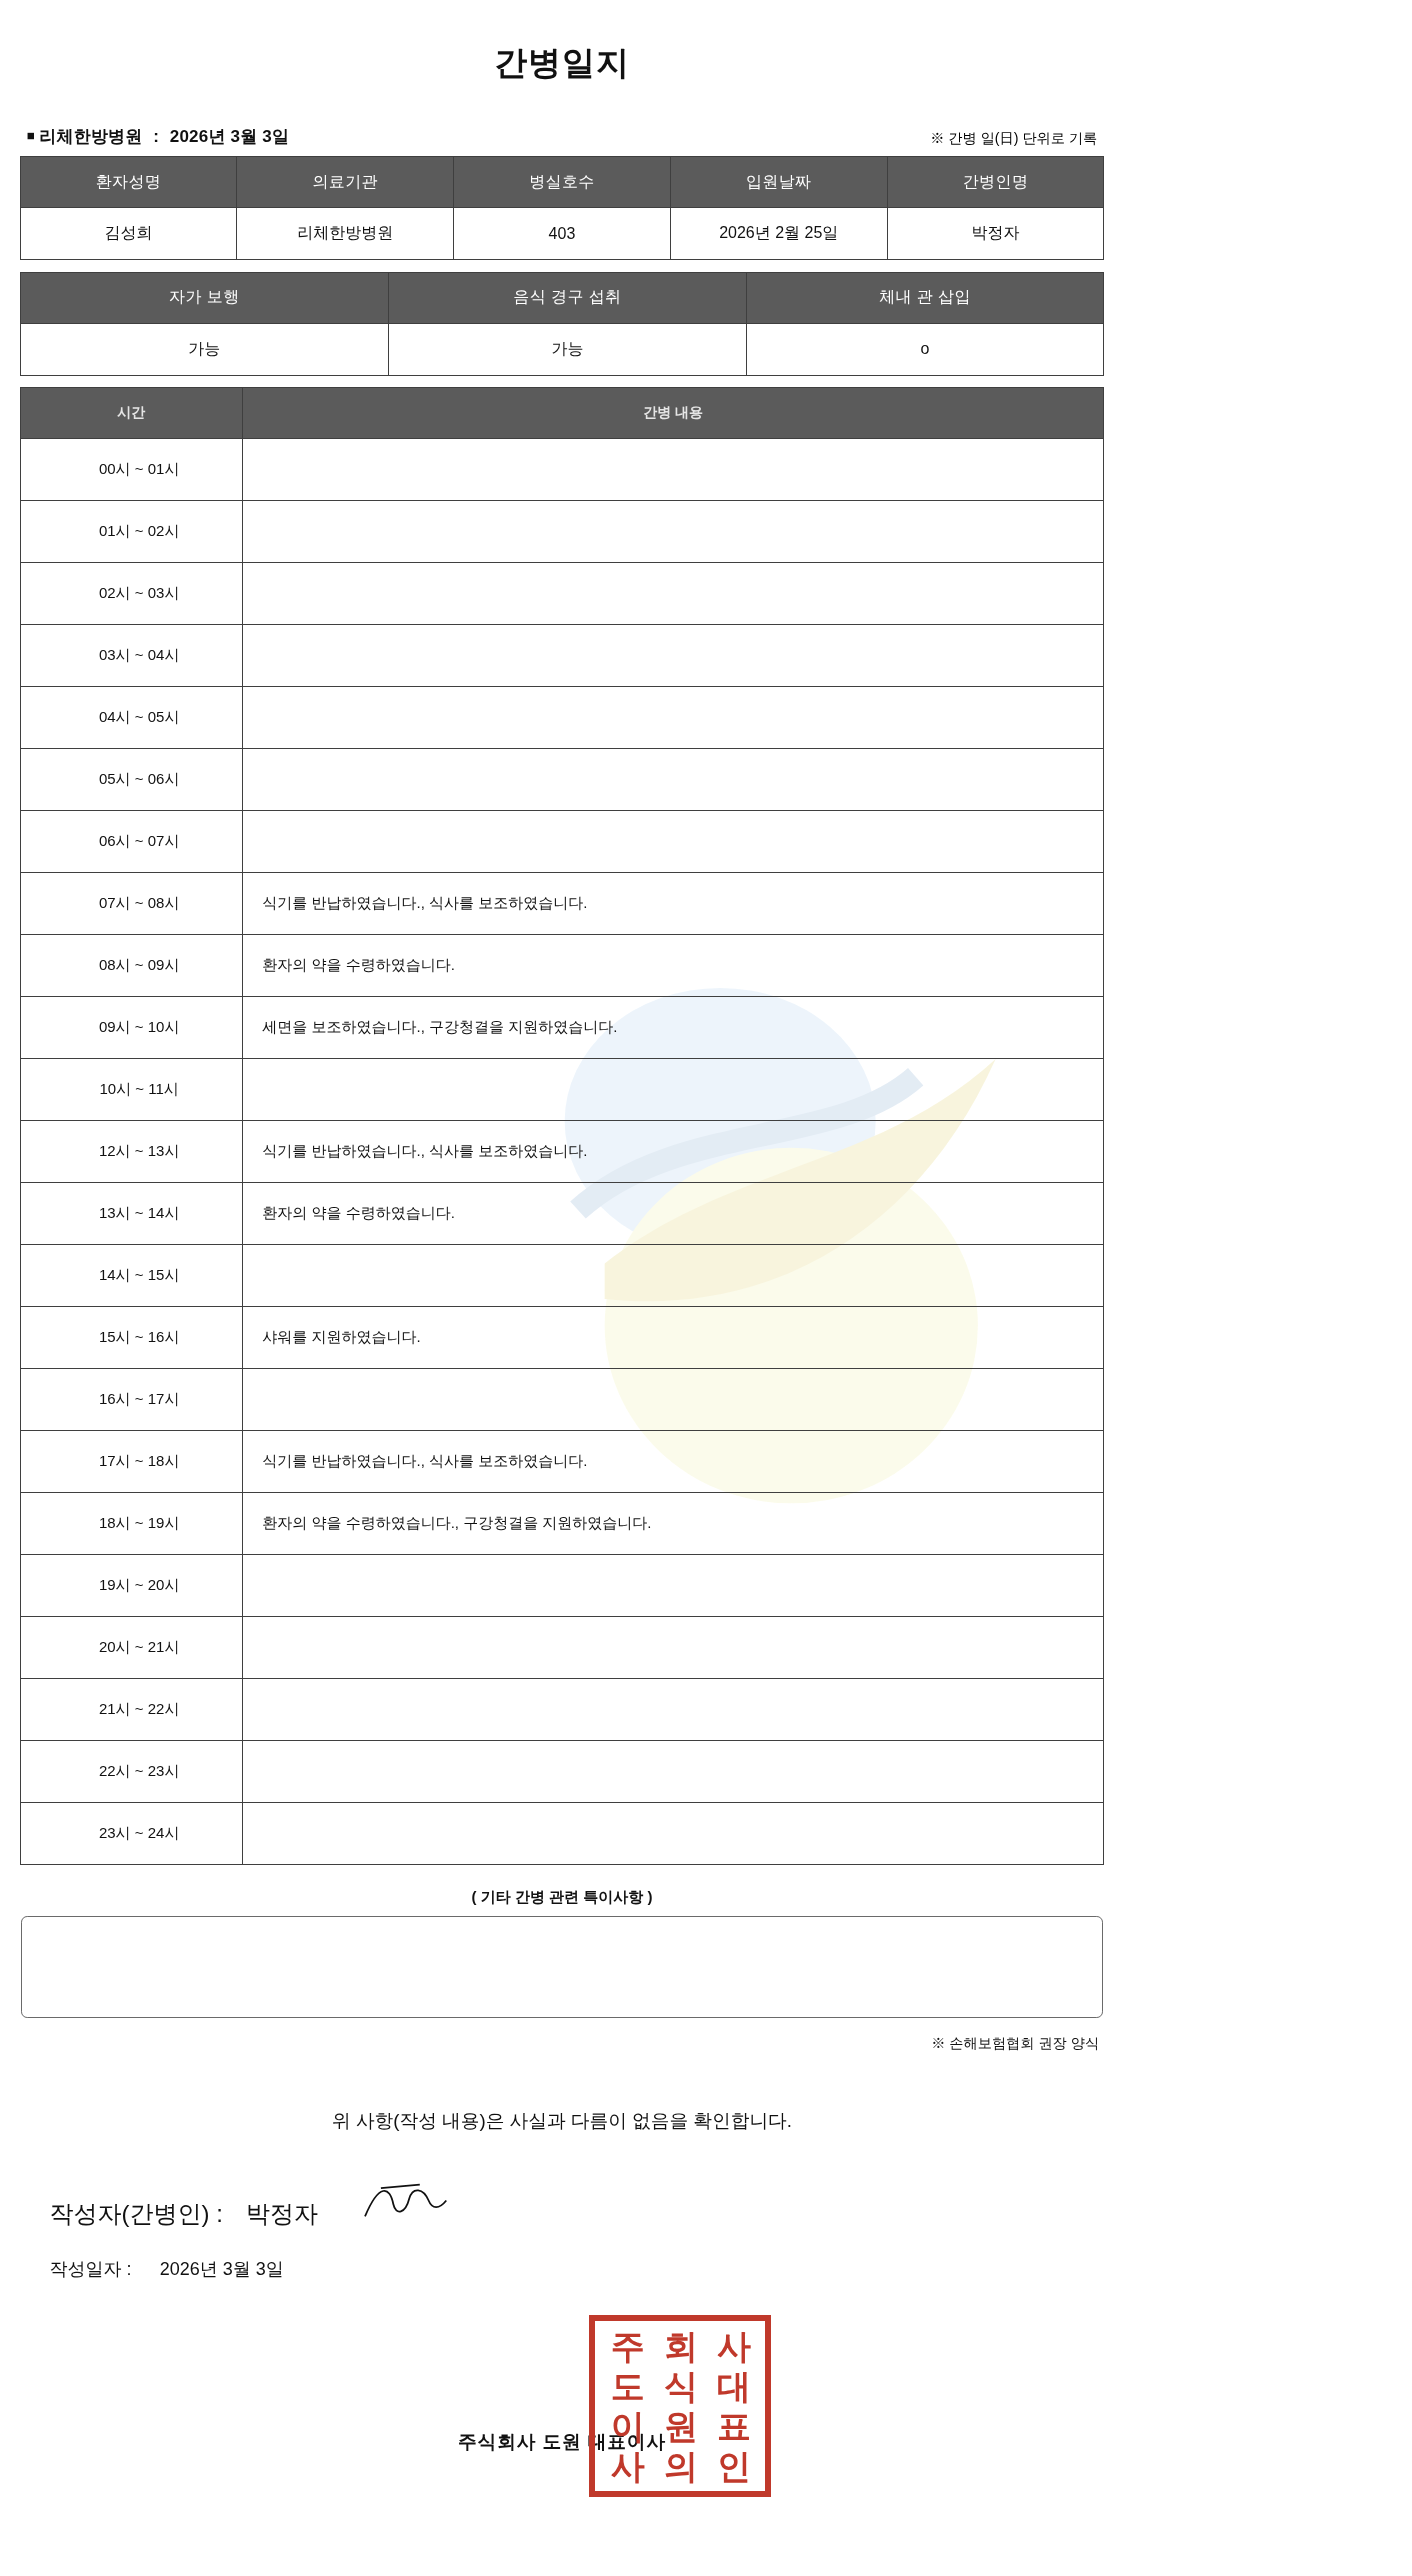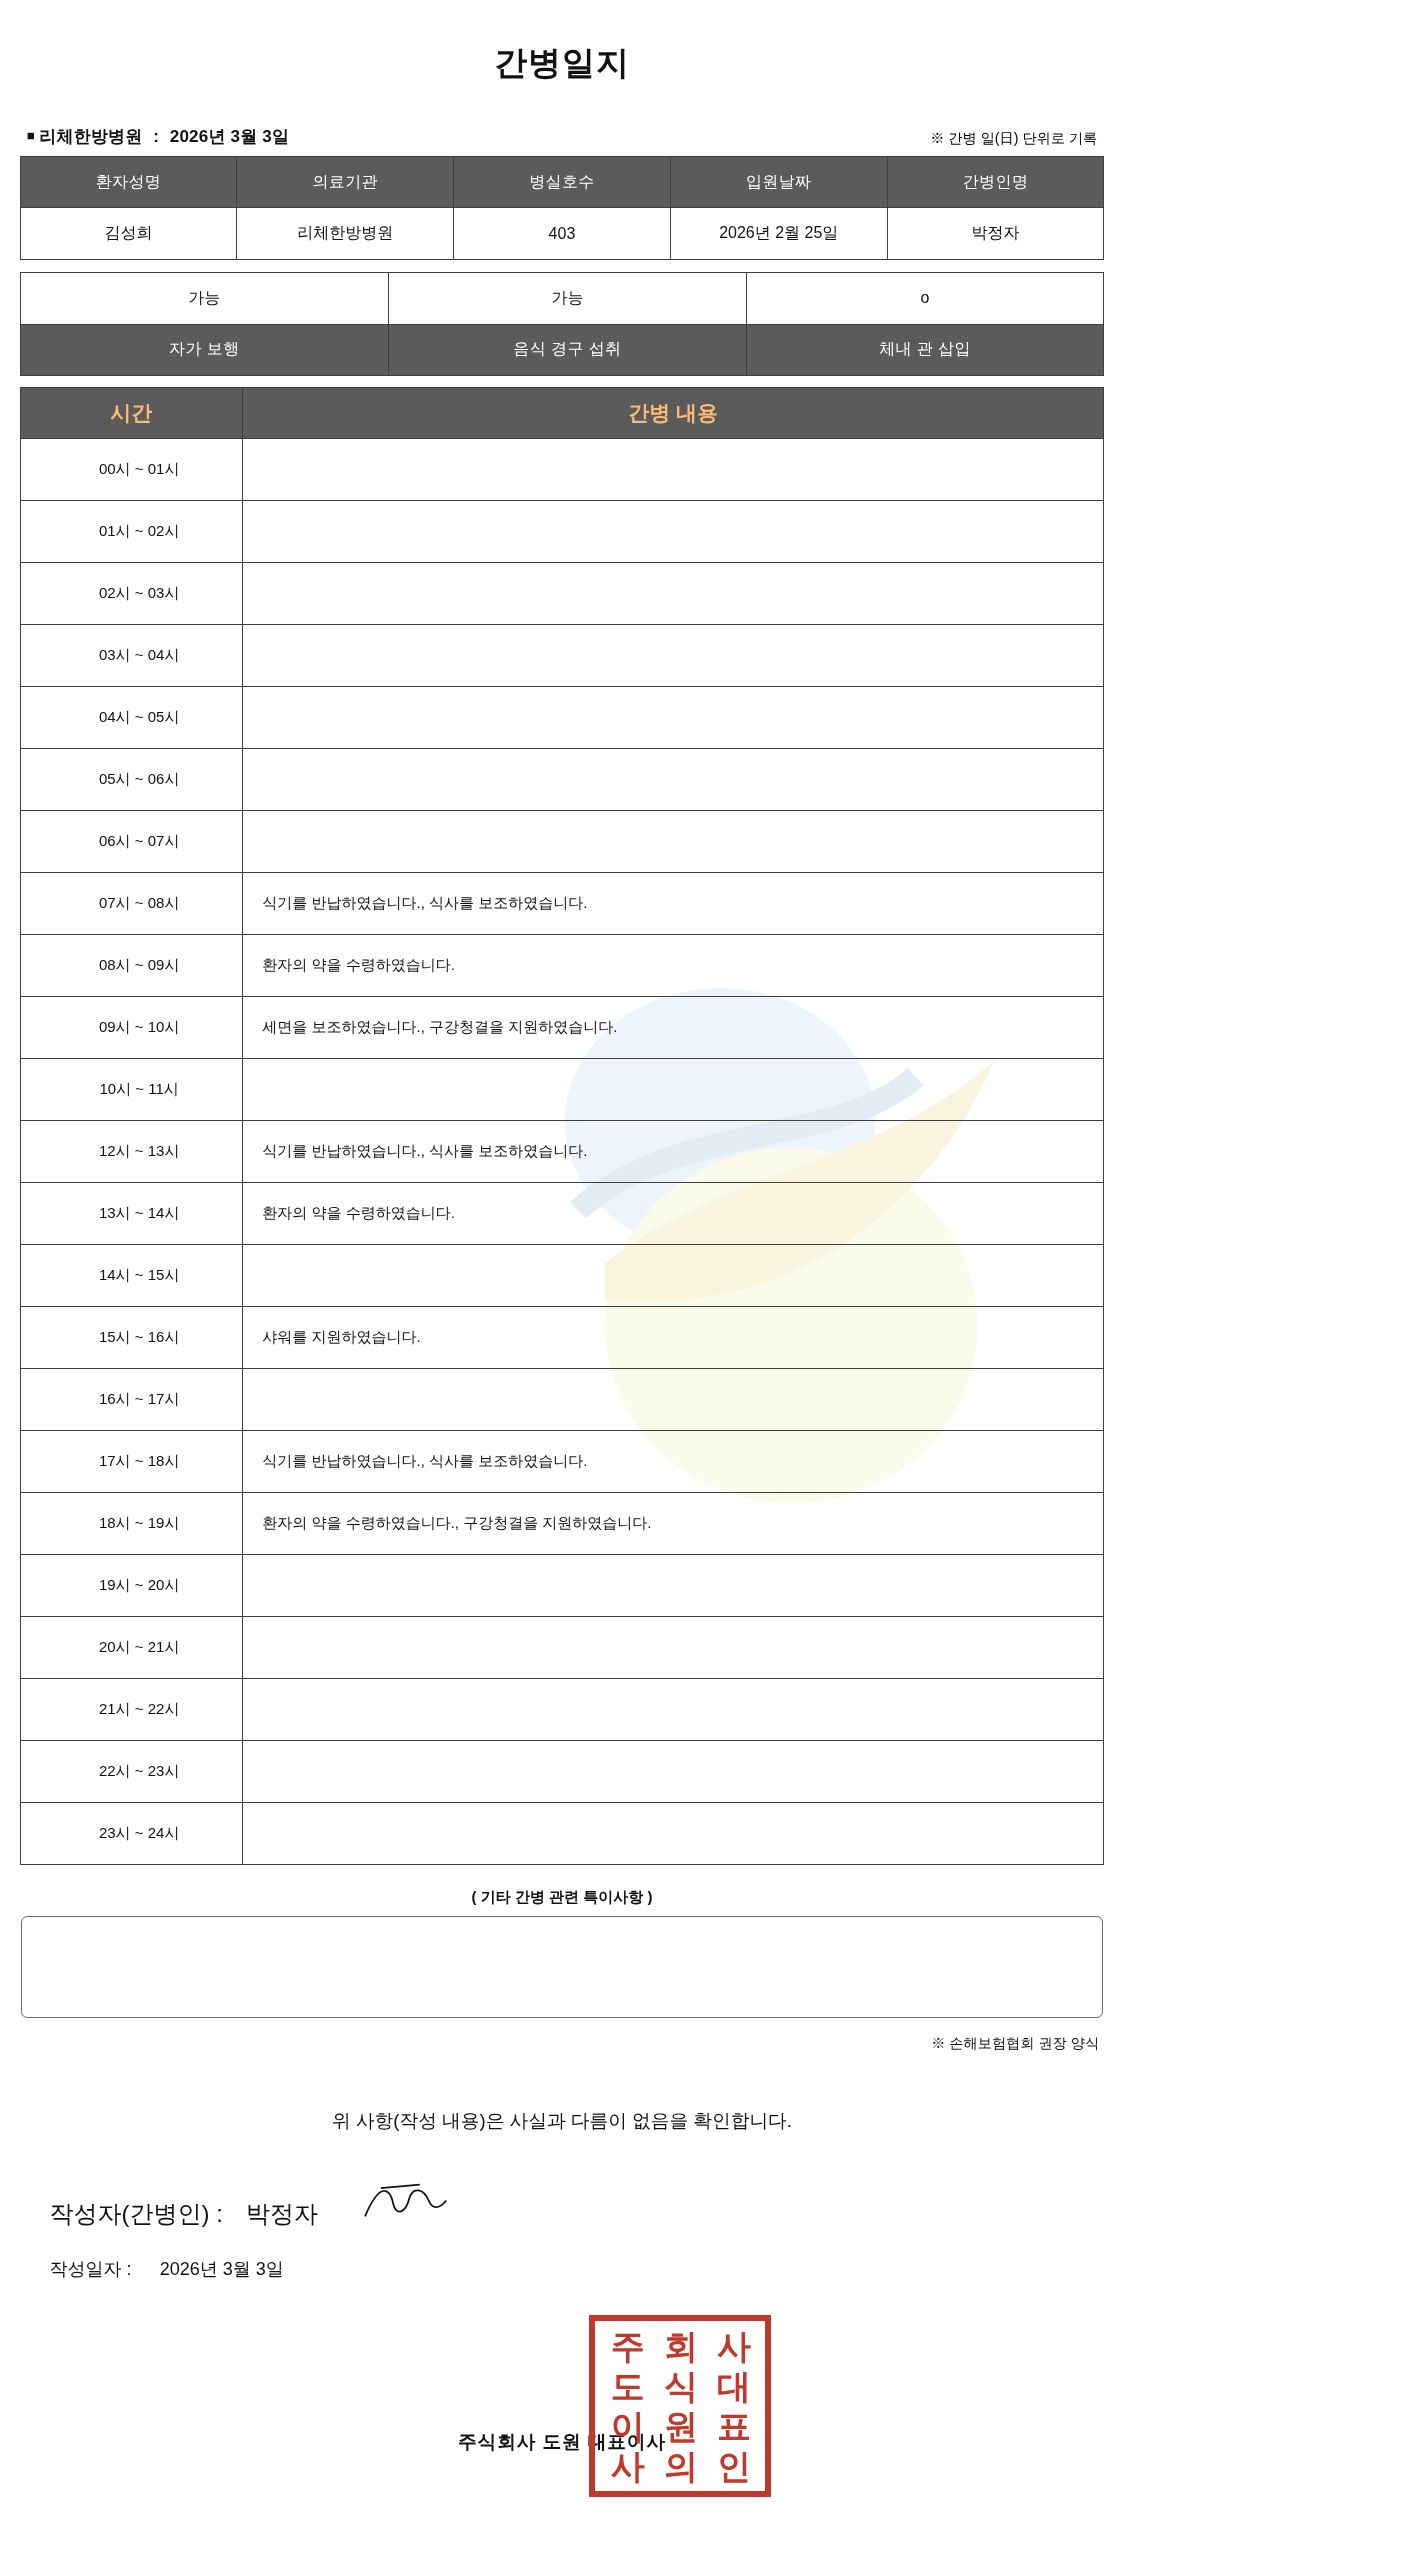--- a/index.html
+++ b/index.html
@@ -94,22 +94,22 @@
     width: 100%;
     border-collapse: collapse;
     table-layout: fixed;
     margin-top: 11.6px;
   }
   table.timetable th, table.timetable td {
     border: 0.9px solid #3f3f3f;
   }
   table.timetable th.hdr-time, table.timetable th.hdr-content {
     background: #5b5b5b;
-    color: #fdba74;
-    font-size: 21px;
+    color: #e5e5e5;
+    font-size: 14px;
     font-weight: bold;
     height: 48px;
     text-align: center;
   }
   td.time-cell {
     width: 285px;
     text-align: center;
     font-size: 15px;
     height: 59px;
     background: rgba(255,255,255,0.0);
@@ -254,28 +254,28 @@
     <div style="height:11.6px"></div>
 
     <table class="grid">
       <colgroup>
         <col style="width:34%">
           <col style="width:33%">
           <col style="width:33%">
       </colgroup>
       <tbody>
           <tr>
+        <th class="hdr">자가 보행</th>
+        <th class="hdr">음식 경구 섭취</th>
+        <th class="hdr">체내 관 삽입</th>
+      </tr>
+      <tr>
         <td class="val">가능</td>
         <td class="val">가능</td>
         <td class="val">o</td>
-      </tr>
-      <tr>
-        <th class="hdr">자가 보행</th>
-        <th class="hdr">음식 경구 섭취</th>
-        <th class="hdr">체내 관 삽입</th>
       </tr>
     </tbody>
       </table>
 
     <table class="timetable">
       <colgroup>
           <col style="width:20.5%">
           <col style="width:79.5%">
         </colgroup>
       <thead>

